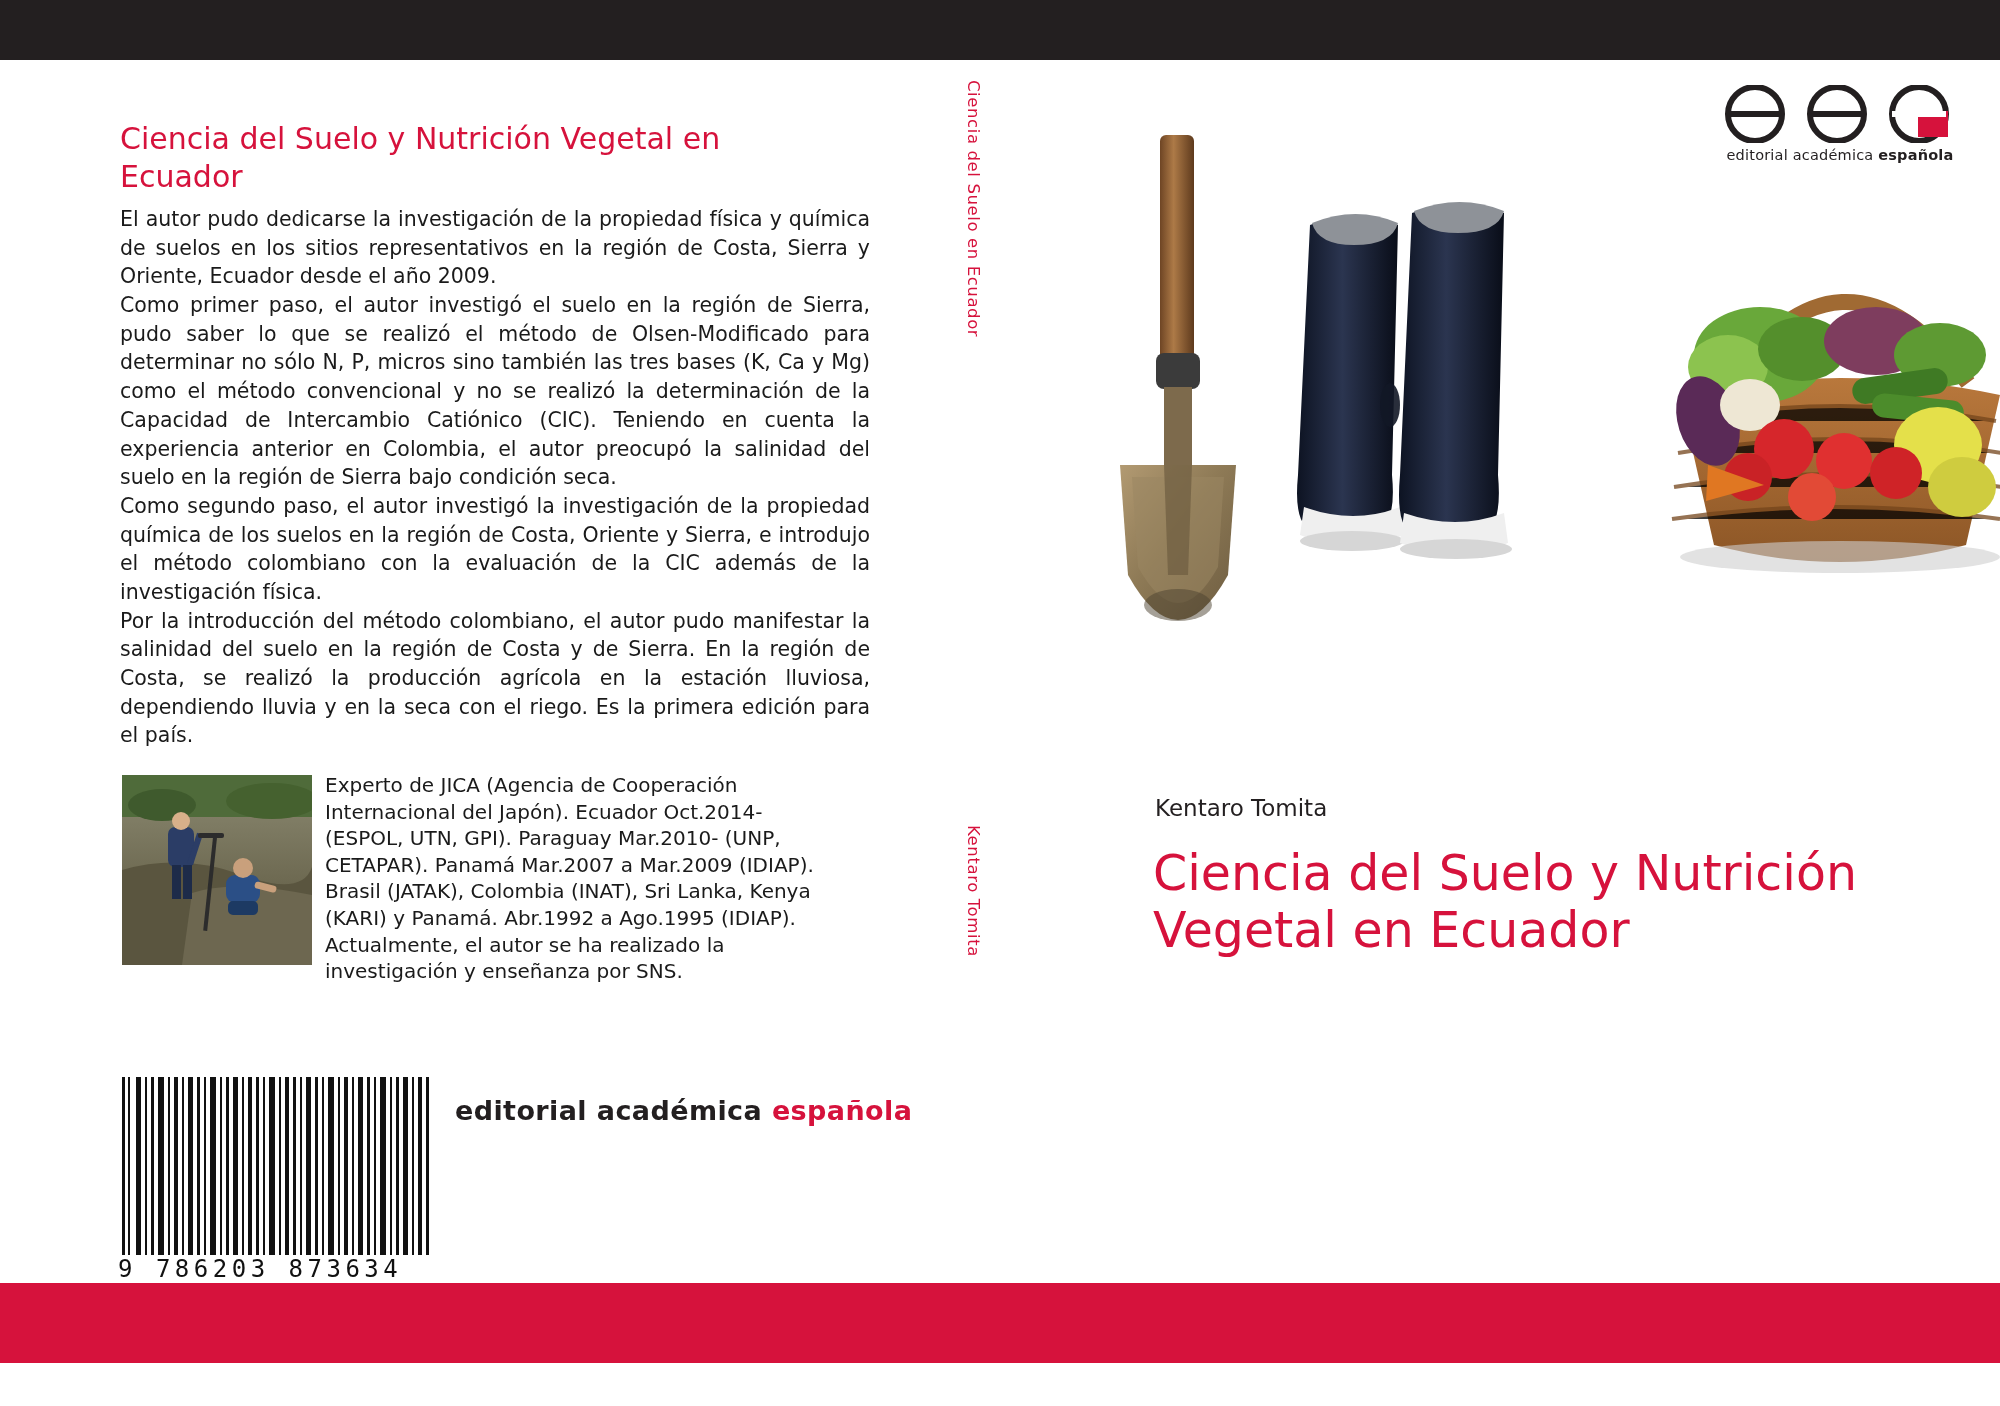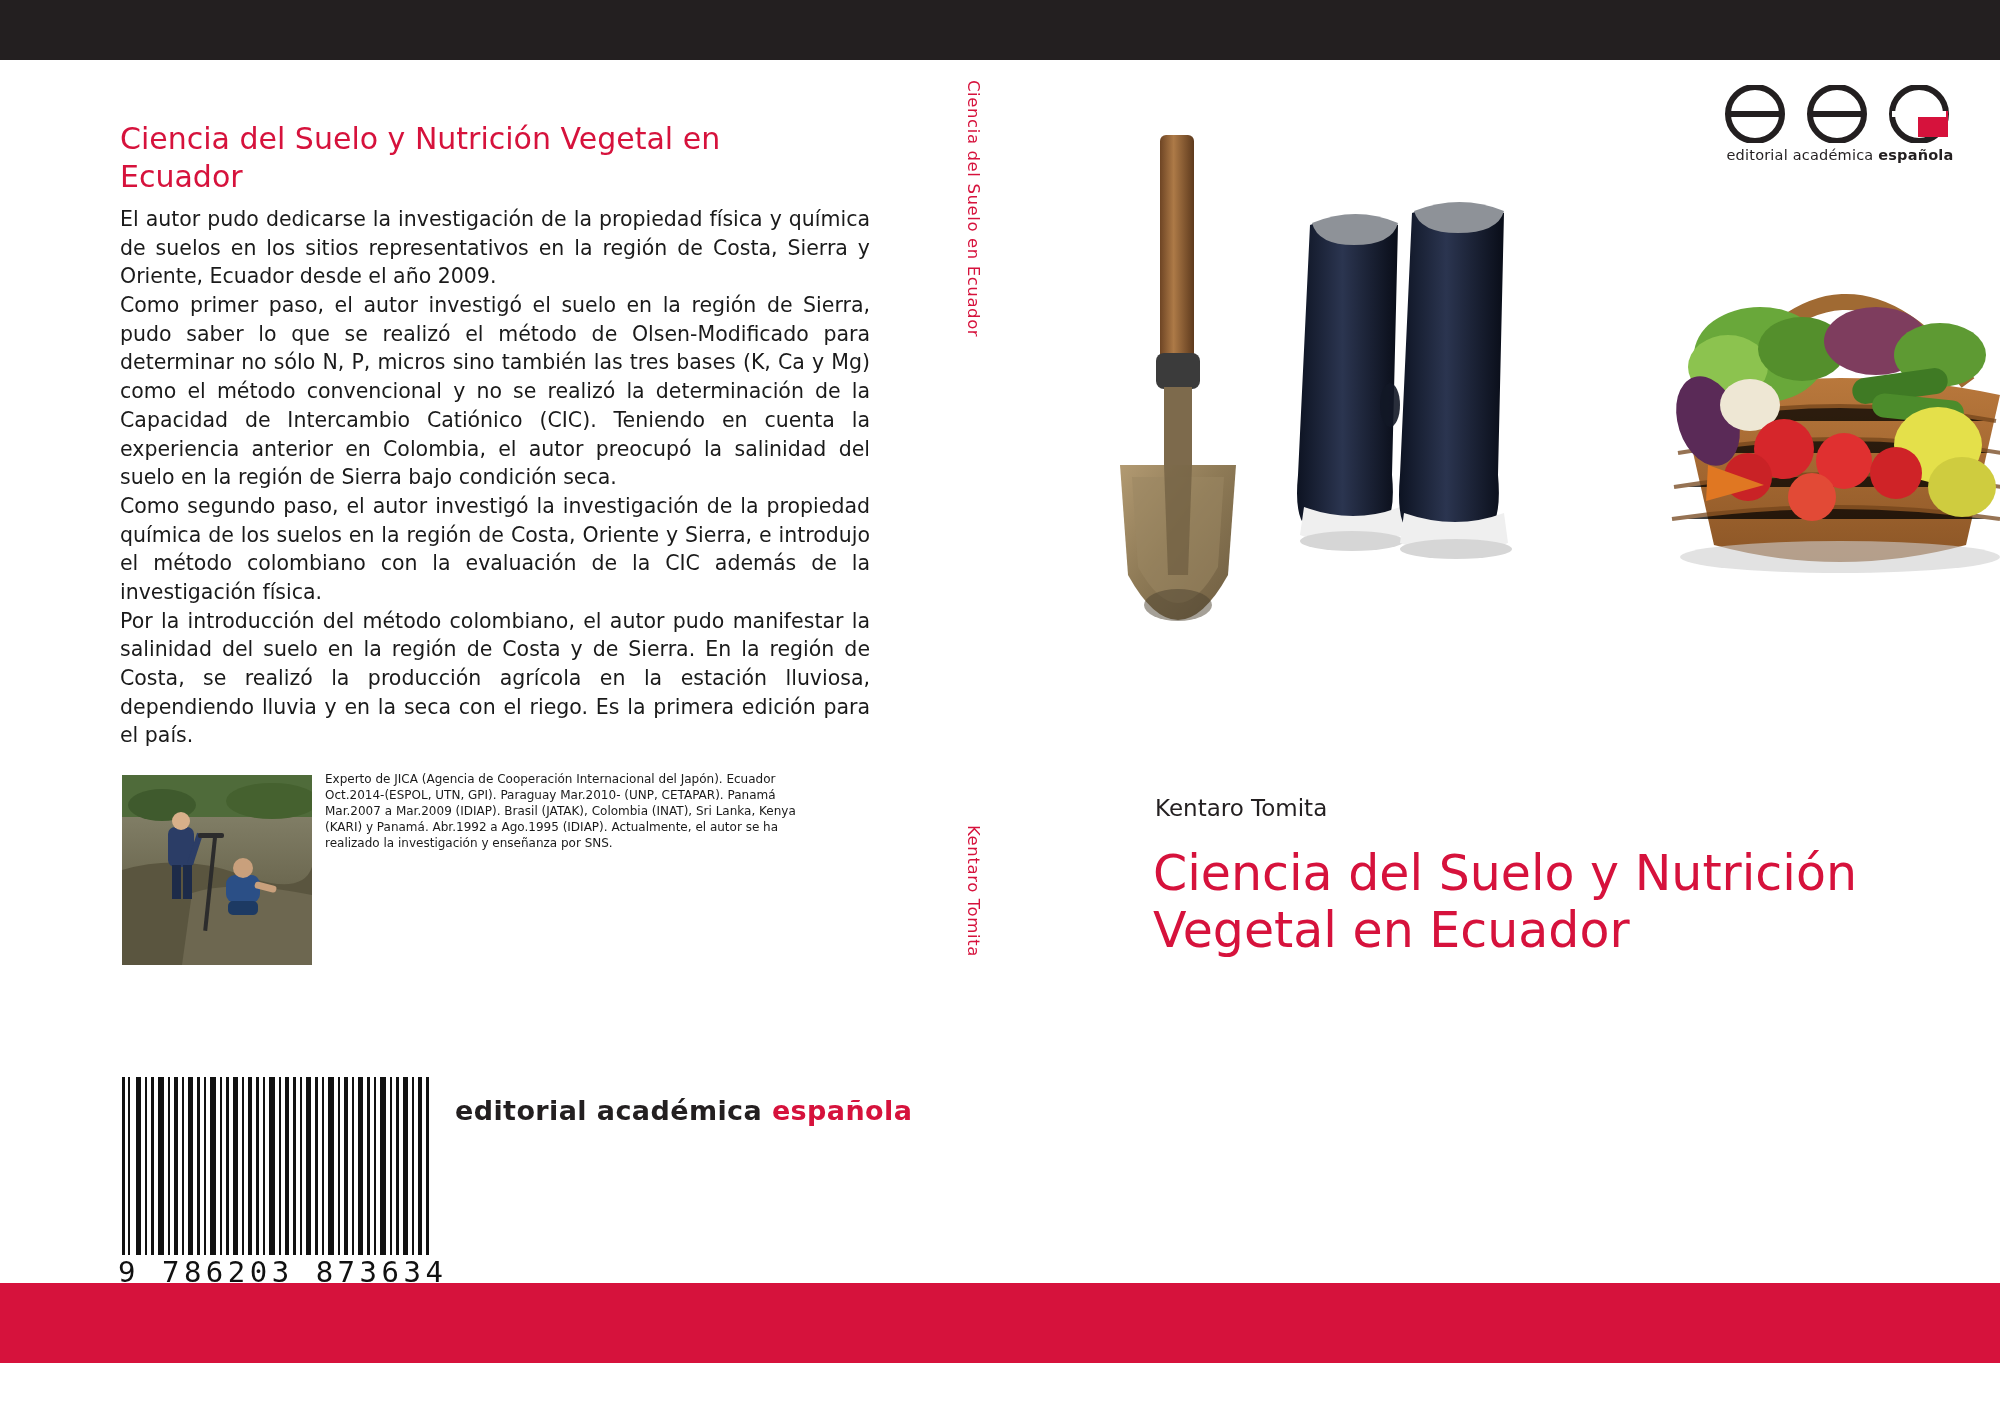--- a/index.html
+++ b/index.html
@@ -83,21 +83,21 @@
     width: 190px;
     height: 190px;
     overflow: hidden;
     background: #6b6a5e;
   }
   .author-bio {
     position: absolute;
     left: 325px;
     top: 712px;
     width: 510px;
-    font-size: 12px;
+    font-size: 20px;
     line-height: 1.33;
     color: #1a1a1a;
   }
   .publisher-line {
     position: absolute;
     left: 455px;
     top: 1035px;
     font-size: 27px;
     color: #1a1a1a;
     letter-spacing: 0.4px;
@@ -124,21 +124,21 @@
     background: #111111;
     height: 178px;
     display: block;
   }
   .barcode-num {
     position: absolute;
     top: 178px;
     left: 0;
     width: 315px;
     font-family: "DejaVu Sans Mono", monospace;
-    font-size: 29px;
+    font-size: 24px;
     letter-spacing: 4.5px;
     color: #111;
     white-space: nowrap;
   }
   
   .spine {
     position: absolute;
     left: 965px;
     top: 60px;
     width: 85px;

